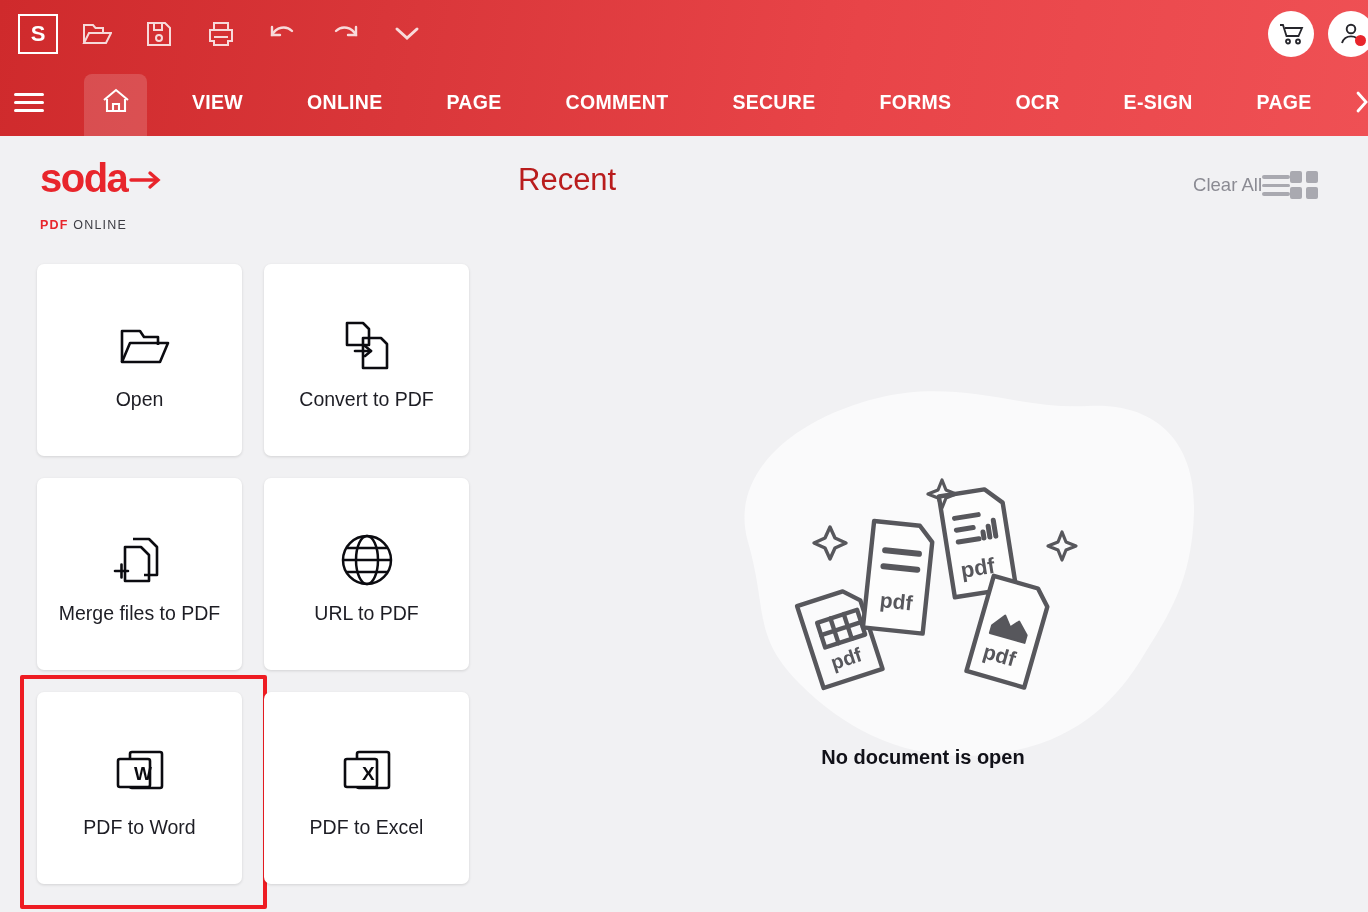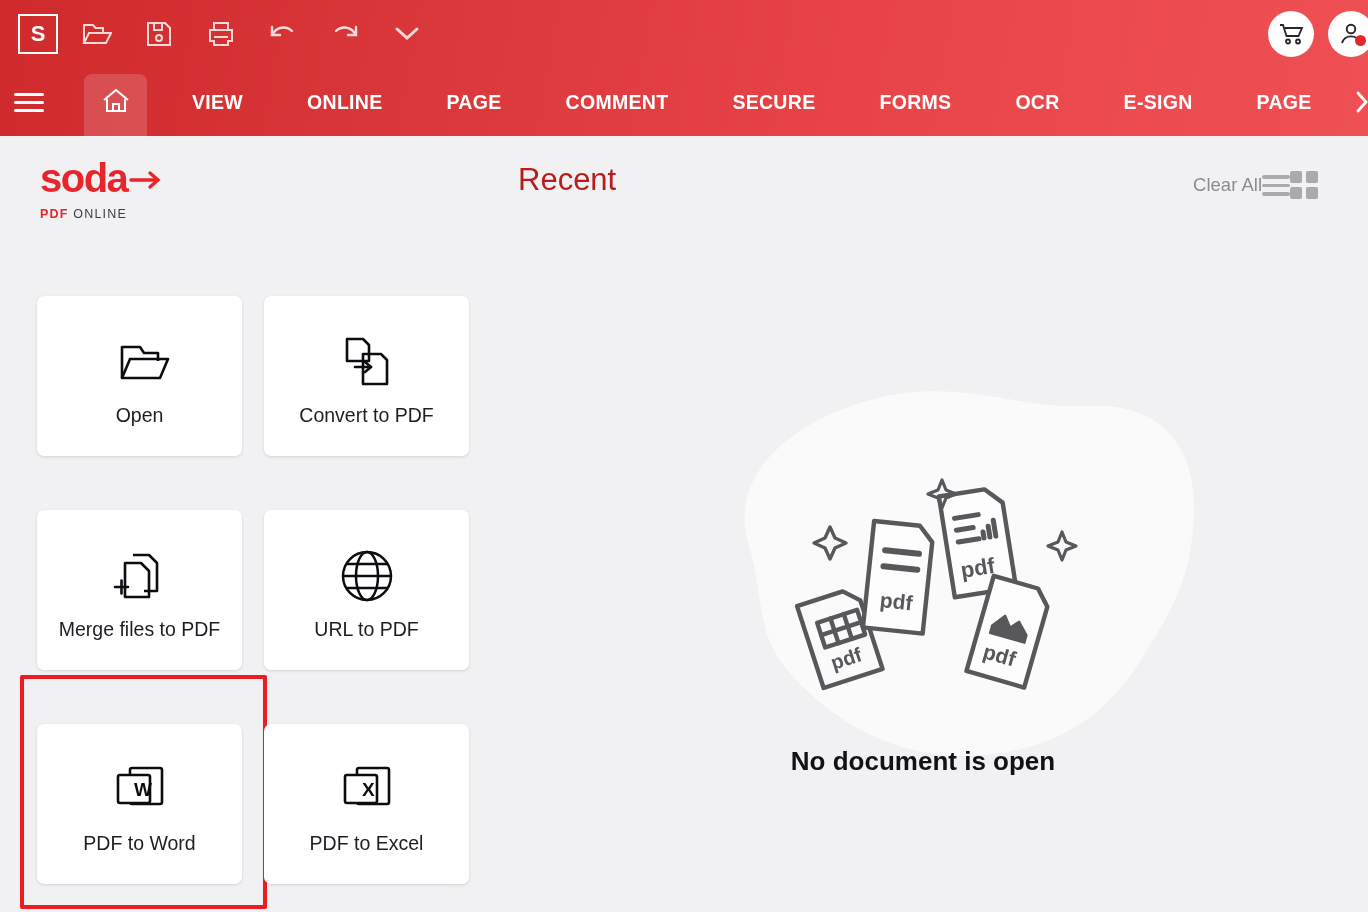--- a/index.html
+++ b/index.html
@@ -117,21 +117,21 @@
     width: 150px;
   }
   .brand-main {
     font-size: 40px; font-weight: bold; color: #e8252b;
     letter-spacing: -1.5px; line-height: 1;
     display: flex; align-items: center;
   }
   .brand-arrow { margin-left: 2px; margin-top: 4px; }
   .brand-sub {
     font-size: 12.5px; letter-spacing: 1.2px;
-    margin-top: 9px; font-weight: bold;
+    margin-top: 20px; font-weight: bold;
   }
   .brand-sub .pdf { color: #e8252b; }
   .brand-sub .online { color: #3c3c43; font-weight: normal; }
 
   
   .recent-title {
     position: absolute; left: 518px; top: 26px;
     font-size: 31px; color: #b91c1c; font-weight: normal;
   }
   .recent-tools {
@@ -153,28 +153,27 @@
   .view-grid i { background: #a9a9b0; border-radius: 2px; display: block; }
 
   
   .tiles {
     position: absolute; left: 37px; top: 128px;
     width: 434px;
     display: flex; flex-wrap: wrap;
     gap: 22px 22px;
   }
   .tile {
-    width: 205px; height: 160px;
+    width: 205px; height: 192px;
     background: #fff;
     border-radius: 7px;
     box-shadow: 0 1px 3px rgba(0,0,0,.13);
     display: flex; flex-direction: column;
     align-items: center; justify-content: center;
     position: relative;
-    margin-top: 32px;
   }
   .tile-icon {
     height: 74px;
     display: flex; align-items: center; justify-content: center;
   }
   .tile-label {
     font-size: 19.5px; color: #1d1d24;
     text-align: center; line-height: 1.28;
     max-width: 168px;
     margin-top: 4px;
@@ -192,21 +191,21 @@
   
   .empty {
     position: absolute; left: 520px; top: 40px;
     width: 810px; height: 736px;
   }
   .blob { position: absolute; left: 100px; top: 170px; }
   .illus { position: absolute; left: 250px; top: 300px; }
   .empty-title {
     position: absolute; left: 0; top: 570px; width: 806px;
     text-align: center;
-    font-size: 26px; font-weight: bold; color: #111118;
+    font-size: 20px; font-weight: bold; color: #111118;
   }
   .empty-text {
     position: absolute; left: 0; top: 620px; width: 806px;
     text-align: center;
     font-size: 21px; color: #1f1f27; line-height: 1.47;
   }
 </style>
 </head>
 <body>
 

